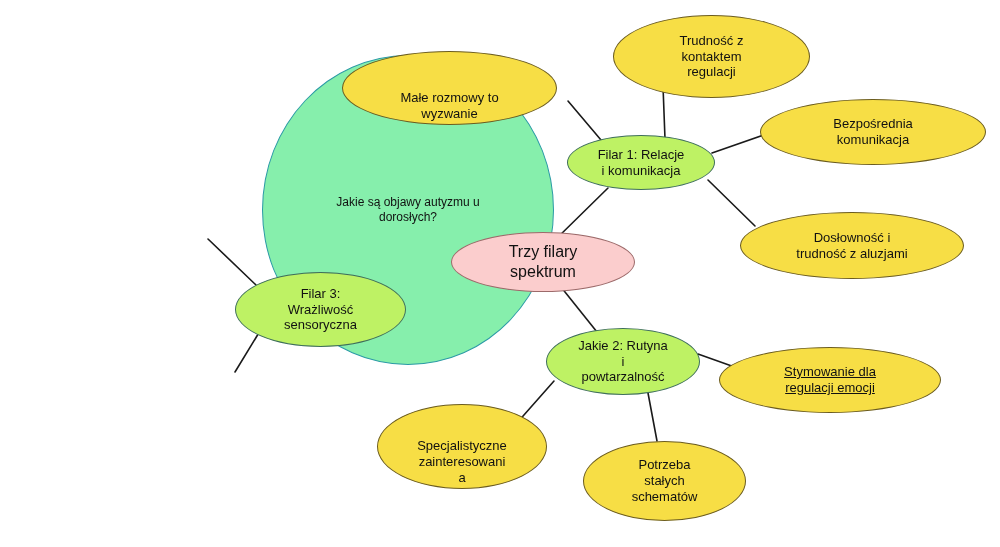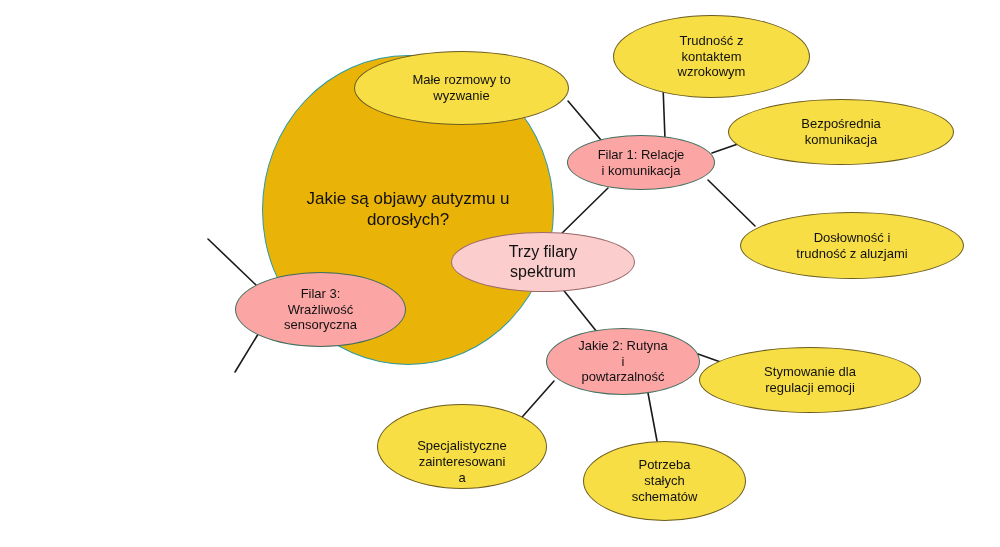--- a/index.html
+++ b/index.html
@@ -34,27 +34,27 @@
     color: #111111;
     line-height: 1.22;
     padding: 2px 8px;
     white-space: pre-line;
   }
   .node-label {
     display: block;
     width: 100%;
   }
   .n-center {
-    background: #eab308;
+    background: #86efac;
     border-color: #2b9aa6;
-    font-size: 17px;
+    font-size: 12px;
     z-index: 2;
   }
   .n-pillar {
-    background: #fca5a5;
+    background: #bef264;
     border-color: #3f6f5c;
     font-size: 13px;
     z-index: 4;
     align-items: center;
   }
   .n-hub {
     background: #fbcdcd;
     border-color: #9c6a6a;
     font-size: 16px;
     z-index: 5;
@@ -86,21 +86,21 @@
       <line x1="256" y1="285" x2="208" y2="239"></line>
       <line x1="260" y1="331" x2="235" y2="372"></line>
     </g>
   </svg>
 
   <div class="node n-center" style="left:262px; top:55px; width:292px; height:310px;">
     <span class="node-label">Jakie są objawy autyzmu u
 dorosłych?</span>
   </div>
 
-  <div class="node n-leaf" style="left:354px; top:51px; width:215px; height:74px;">
+  <div class="node n-leaf" style="left:342px; top:51px; width:215px; height:74px;align-items:flex-end;">
     <span class="node-label">Małe rozmowy to
 wyzwanie</span>
   </div>
 
   <div class="node n-hub" style="left:451px; top:232px; width:184px; height:60px;">
     <span class="node-label">Trzy filary
 spektrum</span>
   </div>
 
   <div class="node n-pillar" style="left:567px; top:135px; width:148px; height:55px;">
@@ -116,34 +116,34 @@
 
   <div class="node n-pillar" style="left:235px; top:272px; width:171px; height:75px;">
     <span class="node-label">Filar 3:
 Wrażliwość
 sensoryczna</span>
   </div>
 
   <div class="node n-leaf" style="left:613px; top:15px; width:197px; height:83px;">
     <span class="node-label">Trudność z
 kontaktem
-wzrokowym</span>
+regulacji</span>
   </div>
 
-  <div class="node n-leaf" style="left:728px; top:99px; width:226px; height:66px;">
+  <div class="node n-leaf" style="left:760px; top:99px; width:226px; height:66px;">
     <span class="node-label">Bezpośrednia
 komunikacja</span>
   </div>
 
   <div class="node n-leaf" style="left:740px; top:212px; width:224px; height:67px;">
     <span class="node-label">Dosłowność i
 trudność z aluzjami</span>
   </div>
 
-  <div class="node n-leaf" style="left:699px; top:347px; width:222px; height:66px;">
+  <div class="node n-leaf" style="left:719px; top:347px; width:222px; height:66px;text-decoration:underline;">
     <span class="node-label">Stymowanie dla
 regulacji emocji</span>
   </div>
 
   <div class="node n-leaf" style="left:583px; top:441px; width:163px; height:80px;">
     <span class="node-label">Potrzeba
 stałych
 schematów</span>
   </div>
 

